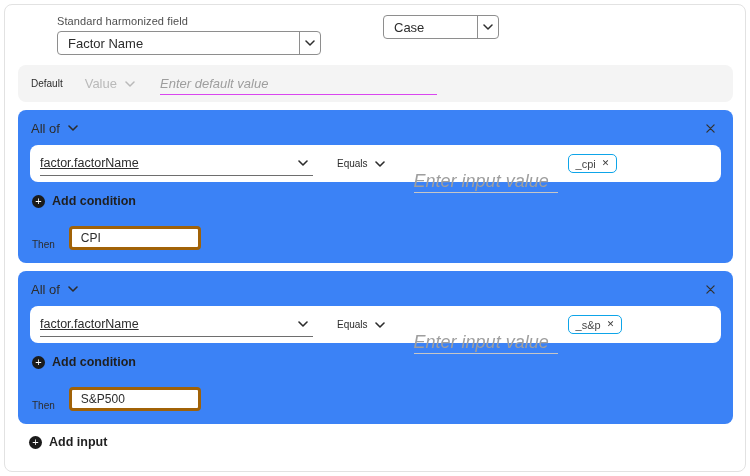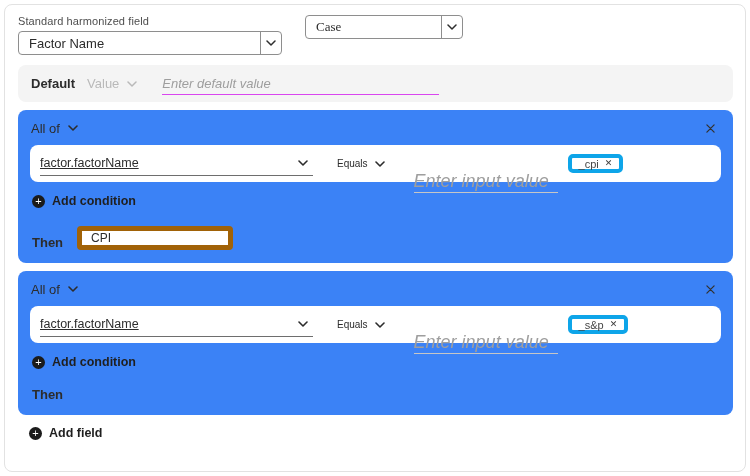--- a/index.html
+++ b/index.html
@@ -7,43 +7,43 @@
   body { font-family: "Liberation Sans", sans-serif; color: #2c2c2c; position: relative; }
 
   .frame {
     position: absolute; top: 4px; left: 4px; right: 4px; bottom: 4px;
     background: #fff; border: 1px solid #e2e2e2; border-radius: 8px;
     padding: 10px 12px 12px 13px; overflow: hidden;
   }
 
   
   .header-row { display: flex; gap: 23px; }
-  .field-group { display: flex; flex-direction: column; }
+  .field-group { display: flex; flex-direction: column; margin-left: 39px; }
   .field-label { font-size: 11px; color: #4e4e4e; margin-bottom: 4px; letter-spacing: .1px; }
   .picker {
     height: 24px; background: #fff; border: 1px solid #8e8e8e; border-radius: 4px;
     display: flex; align-items: center; cursor: pointer;
   }
   .picker.w-lg { width: 264px; }
-  .picker.w-sm { width: 158px; font-family: Liberation Serif, serif; }
+  .picker.w-sm { width: 116px; }
   .picker-value { flex: 1; padding: 0 10px; font-size: 13px; color: #2c2c2c; white-space: nowrap; overflow: hidden; }
   .picker-caret {
     width: 21px; align-self: stretch; border-left: 1px solid #8e8e8e;
     display: flex; align-items: center; justify-content: center; color: #2e2e2e;
   }
   svg.chev { display: block; }
 
   
   .default-card {
     margin-top: 10px; height: 37px; background: #f4f4f4; border-radius: 8px;
     display: flex; align-items: center; padding: 0 13px;
   }
-  .bold-label { font-size: 13px; font-weight: 700; color: #2c2c2c; }
+  .bold-label { font-size: 10px; font-weight: 400; color: #2c2c2c; }
   .quiet-picker { display: flex; align-items: center; gap: 8px; font-size: 13px; cursor: pointer; }
-  .quiet-picker.disabled { color: #b9b9b9; margin-left: 12px; }
+  .quiet-picker.disabled { color: #b9b9b9; margin-left: 22px; }
   .underline-input {
     border: none; outline: none; background: transparent;
     font-family: "Liberation Sans", sans-serif; font-size: 13px; color: #2c2c2c;
     border-bottom: 1px solid #d946ef; height: 22px;
   }
   .underline-input::placeholder { color: #9e9e9e; font-style: italic; }
   .default-input { width: 277px; margin-left: 25px; }
 
   
   .case-card { margin-top: 8px; background: #3b82f6; border-radius: 8px; padding: 6px 12px 12px 12px; }
@@ -57,39 +57,39 @@
   }
   .field-picker {
     width: 273px; height: 24px; display: flex; align-items: center; justify-content: space-between;
     border-bottom: 1px solid #6e6e6e; font-size: 12.5px; color: #2c2c2c;
     padding-right: 5px; cursor: pointer; text-decoration: underline;
   }
   .op-picker { margin-left: 24px; font-size: 10px; gap: 7px; color: #2c2c2c; }
   .cond-input { width: 144px; margin-left: 29px; font-size: 18px; border-bottom-color: #c6c6c6; margin-top: 36px; }
   .chip {
     margin-left: 10px; height: 19px; display: inline-flex; align-items: center; gap: 6px;
-    border: 4px solid #0ea5e9; border-radius: 5px; background: #fff;
+    border: 1px solid #0ea5e9; border-radius: 5px; background: #fff;
     padding: 0 7px; font-size: 11px; color: #464646; cursor: default;
   }
   .chip-x { font-size: 9px; color: #3c3c3c; cursor: pointer; line-height: 1; }
 
   .add-btn {
     background: none; border: none; cursor: pointer;
     display: flex; align-items: center; gap: 7px;
     margin: 12px 0 0 2px; font-family: "Liberation Sans", sans-serif;
     font-size: 12.5px; font-weight: 700; color: #1f1f1f;
   }
   .plus-circle {
     width: 13px; height: 13px; border-radius: 50%; background: #1b1b1b; color: #fff;
     font-size: 11px; font-weight: 400; line-height: 12px; text-align: center; display: inline-block;
   }
 
   .then-row { display: flex; align-items: flex-end; gap: 14px; margin: 18px 0 1px 2px; }
   .box-input {
-    width: 156px; height: 24px; border: 5px solid #a16207; border-radius: 4px;
+    width: 132px; height: 24px; border: 3px solid #a16207; border-radius: 4px;
     font-family: "Liberation Sans", sans-serif; font-size: 12px; color: #2c2c2c;
     padding: 0 9px; outline: none; background: #fff;
   }
 
   .add-case-btn { margin: 11px 0 0 11px; }
 </style>
 </head>
 <body>
 
 <div class="frame">
@@ -204,21 +204,22 @@
         <span>_s&amp;p</span>
         <span class="chip-x">✕</span>
       </span>
     </div>
     <button class="add-btn">
       <span class="plus-circle">+</span>
       <span>Add condition</span>
     </button>
     <div class="then-row">
       <span class="bold-label">Then</span>
+      <input class="box-input" type="text" value="S&amp;P500" style="">
     </div>
   </section>
 
   <button class="add-btn add-case-btn">
     <span class="plus-circle">+</span>
-    <span>Add field</span>
+    <span>Add input</span>
   </button>
 
 </div>
 
 </body></html>

